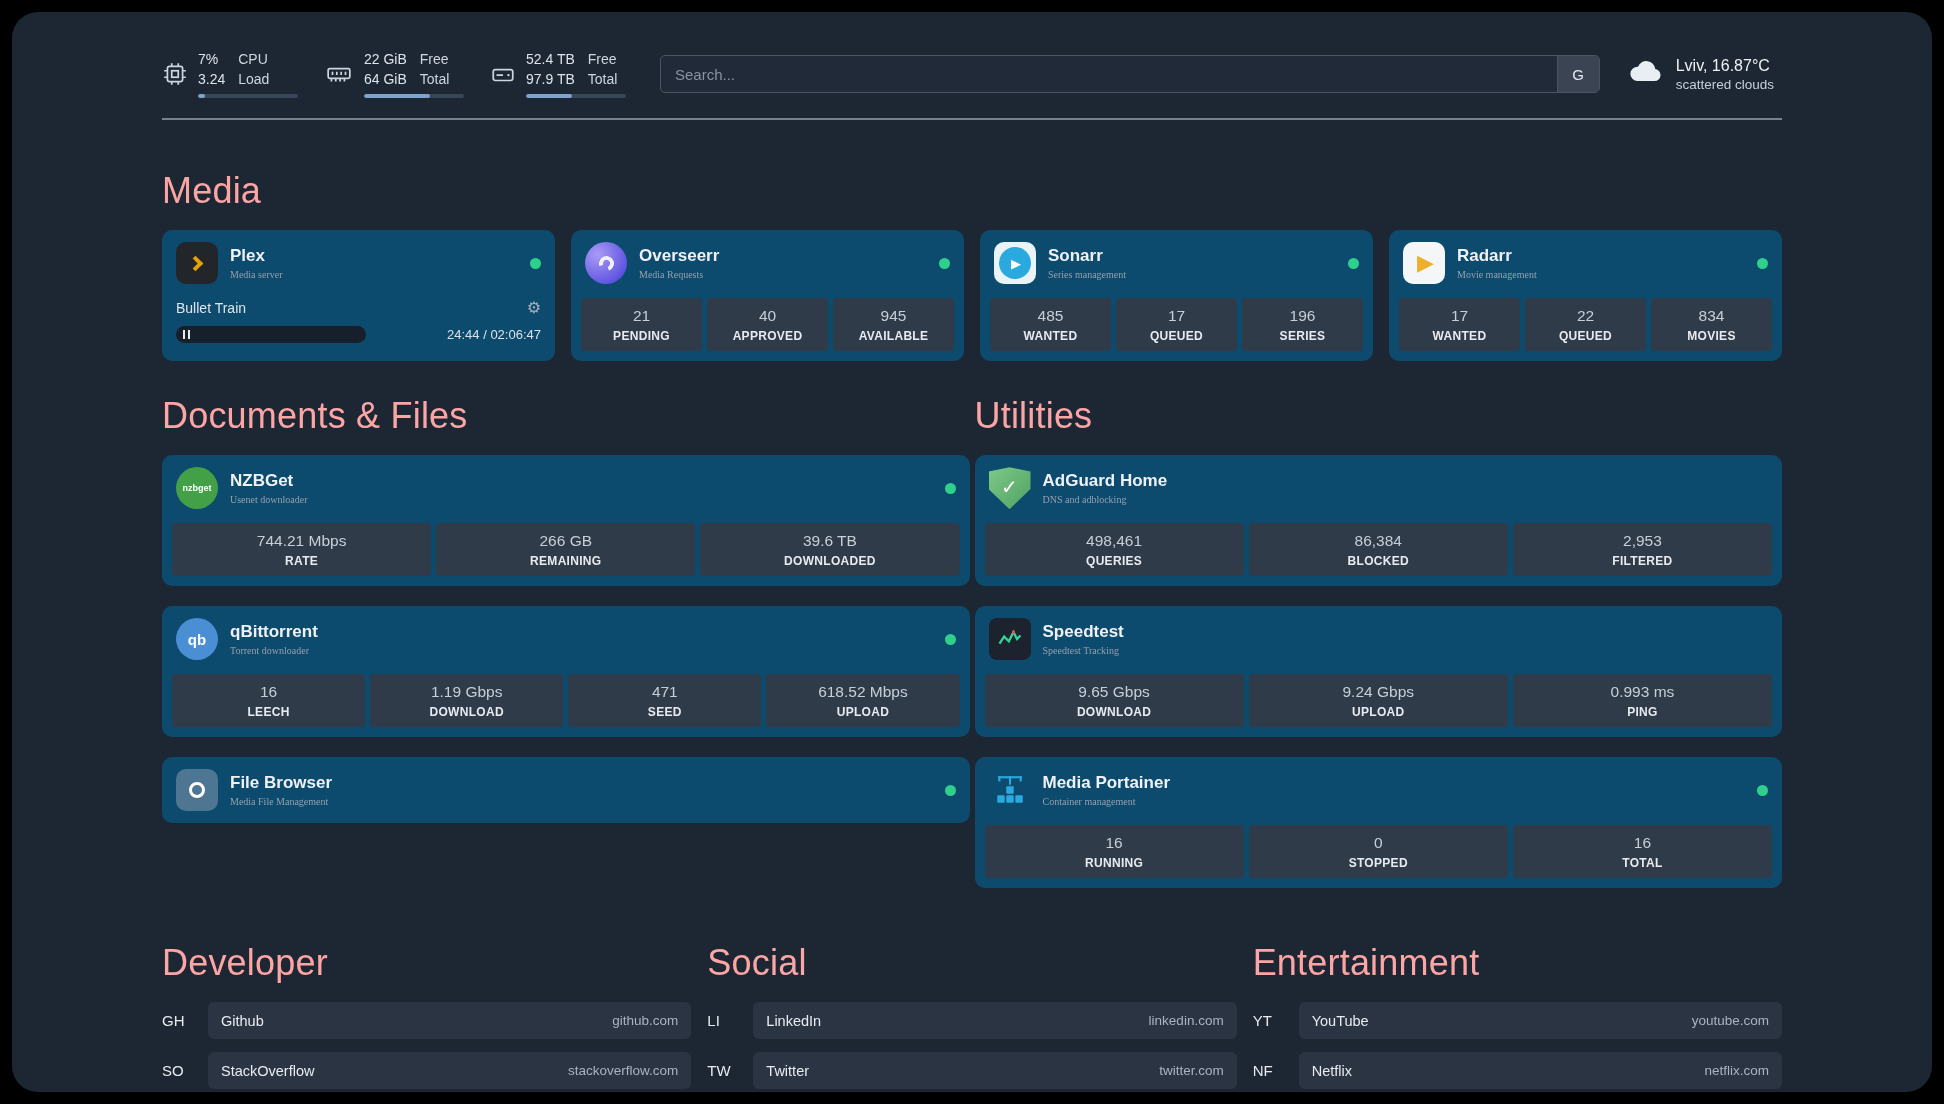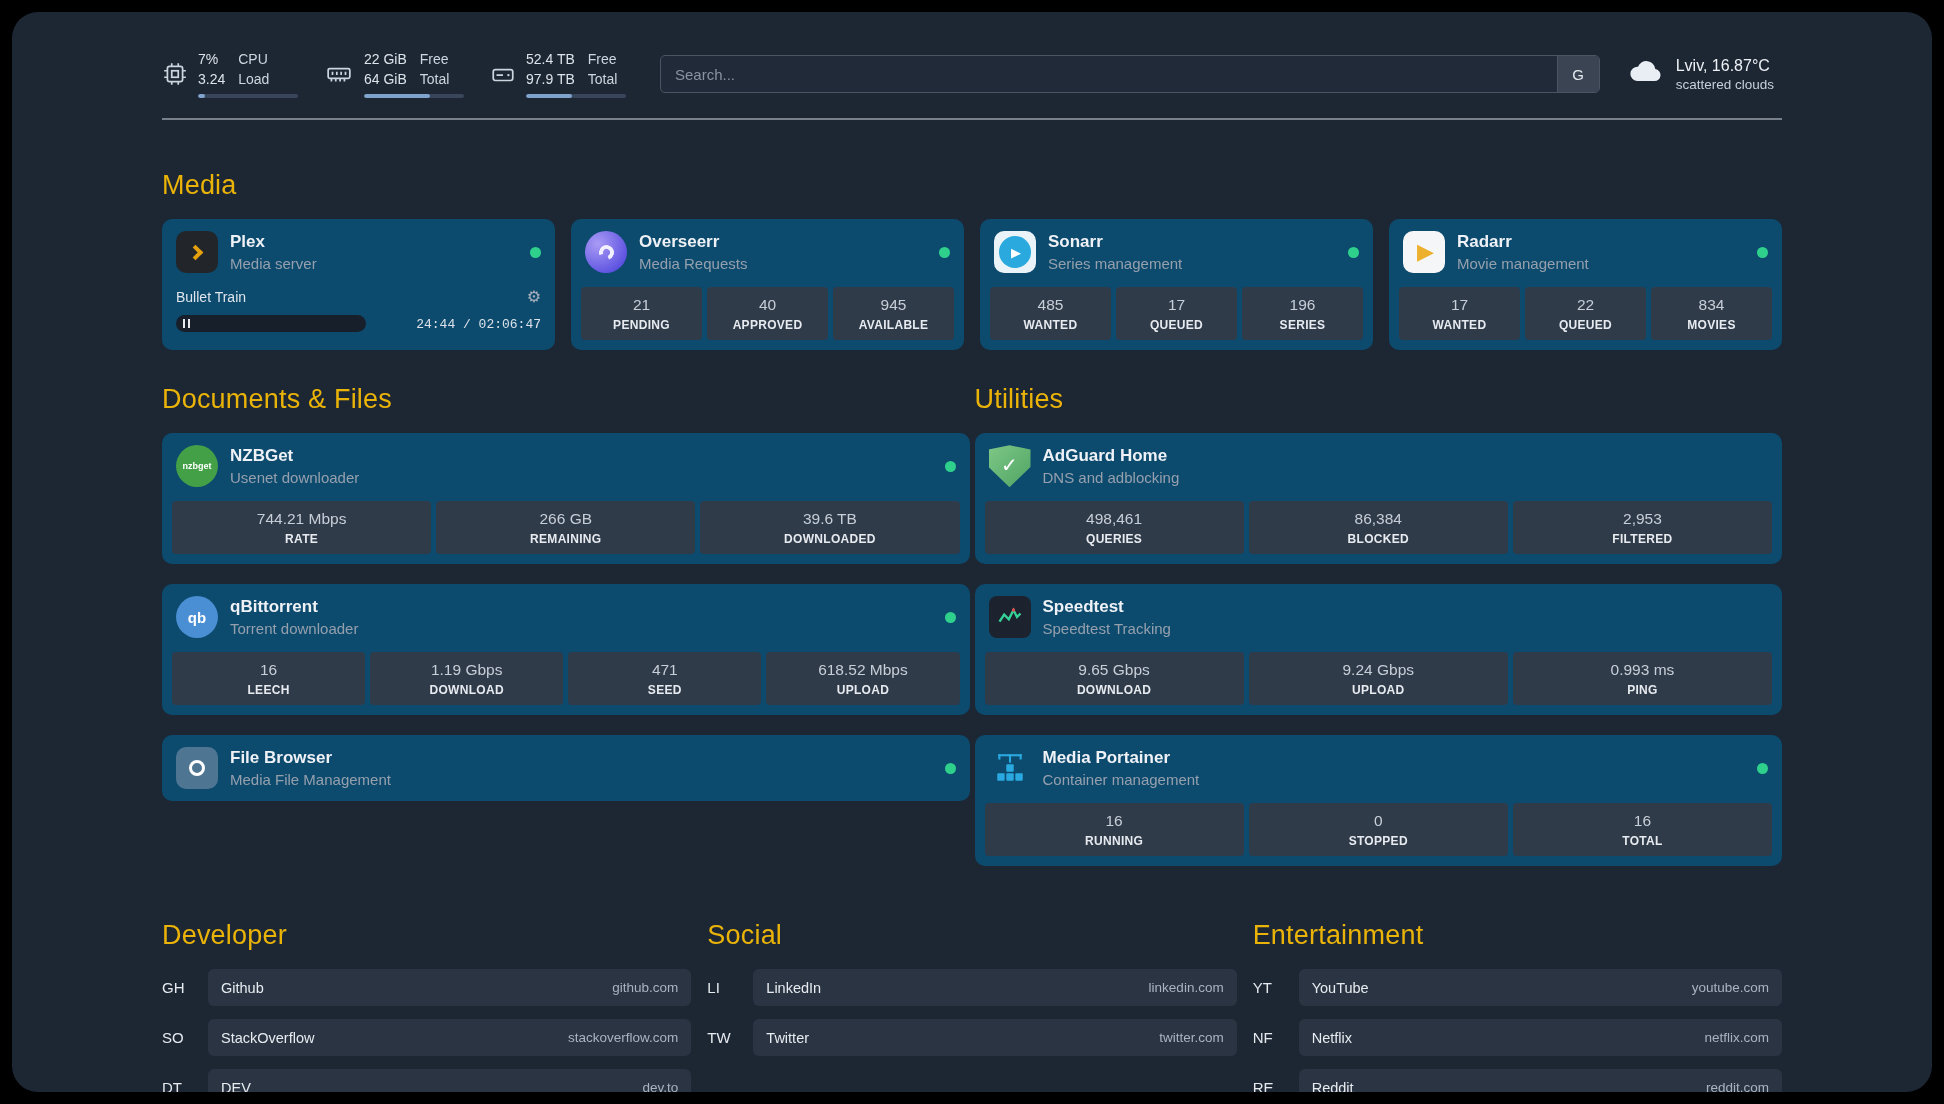--- a/index.html
+++ b/index.html
@@ -43,33 +43,33 @@
     font-family:"Liberation Sans","DejaVu Sans",sans-serif;
   }
   .weather { display:flex; align-items:center; gap:12px; margin-right:8px; }
   .weather-text { text-align:left; }
   .weather-loc { font-size:16px; color:#eef1f5; line-height:1.3; }
   .weather-cond { font-size:13.5px; color:#c7cedb; }
 
   .divider { height:2px; background:#c2cad4; opacity:.55; margin-top:20px; }
 
   
-  .section-title { font-size:27px; font-weight:500; color:#eab308; margin:0 0 18px; letter-spacing:.2px; }
+  .section-title { font-size:36px; font-weight:500; color:#fca5a5; margin:0 0 18px; letter-spacing:.2px; }
   .media-section { margin-top:50px; }
   .media-grid { display:grid; grid-template-columns:repeat(4,1fr); gap:16px; }
   .two-col { display:grid; grid-template-columns:1fr 1fr; gap:5px; margin-top:34px; align-items:start; }
   .col-stack .card { margin-bottom:20px; }
   .col-stack .card:last-child { margin-bottom:0; }
 
   
   .card { background:#0c4a6e; border-radius:10px; position:relative; cursor:pointer; }
   .card-header { display:flex; align-items:center; gap:12px; padding:12px 14px; }
   .app-meta { min-width:0; }
   .app-name { font-size:17px; font-weight:600; color:#eef1f5; line-height:1.2; }
-  .app-sub { font-size:15px; color:#96a0ad; margin-top:2px; }
+  .app-sub { font-size:10px; color:#96a0ad; margin-top:2px;font-family:Liberation Serif, serif; }
   .status-dot { width:11px; height:11px; border-radius:50%; background:#2fd08c; margin-left:auto; flex:none; }
 
   .stats { display:flex; gap:5px; padding:0 10px 10px; margin-top:2px; }
   .stat { flex:1; background:#303b4a; border-radius:4px; text-align:center; padding:9px 4px 8px; }
   .stat-value { font-size:15.5px; color:#c6ced8; }
   .stat-label { font-size:12px; font-weight:700; color:#e7ebf0; margin-top:4px; letter-spacing:.3px; }
 
   
   .app-icon { width:42px; height:42px; flex:none; display:flex; align-items:center; justify-content:center; border-radius:10px; }
   .plex-icon { background:#22262b; }
@@ -88,21 +88,21 @@
   .fb-icon { background:#4e7693; }
   .fb-ring { width:16px; height:16px; border:3.5px solid #fff; border-radius:50%; }
   .adguard-icon { background:linear-gradient(135deg,#7ec886,#4fa364); clip-path:polygon(50% 0%,100% 10%,100% 52%,50% 100%,0% 52%,0% 10%); border-radius:0; }
   .adguard-icon::before { content:"✓"; color:#fff; font-size:20px; font-weight:700; margin-top:-3px; }
   .speedtest-icon { background:#1c232e; border-radius:8px; }
   .portainer-icon { background:transparent; }
 
   
   .plex-media { padding:2px 14px 0; display:flex; align-items:center; justify-content:space-between; font-size:14px; color:#dfe5eb; }
   .gear::before { content:"⚙"; color:#a6afbb; font-size:16px; }
-  .plex-player { padding:9px 14px 13px; display:flex; align-items:flex-end; gap:28px;font-family:Liberation Mono, monospace; }
+  .plex-player { padding:9px 14px 13px; display:flex; align-items:center; gap:28px; }
   .player-track { flex:1; height:17px; max-width:52%; background:#171f2b; border-radius:9px; display:flex; align-items:center; padding:0 7px; gap:8px; }
   .pause-icon { width:7px; height:9px; border-left:2.5px solid #e8ecf1; border-right:2.5px solid #e8ecf1; flex:none; }
   .player-fill-wrap { flex:1; height:7px; }
   .player-fill { height:7px; background:#e8ecf1; border-radius:3px; width:0; }
   .player-time { font-size:13px; color:#dce2e9; margin-left:auto; white-space:nowrap; }
 
   
   .links { display:grid; grid-template-columns:repeat(3,1fr); gap:16px; margin-top:54px; }
   .link-row { display:flex; align-items:center; gap:10px; margin-bottom:13px; }
   .link-abbr { width:36px; font-size:15px; color:#e6eaef; flex:none; }

